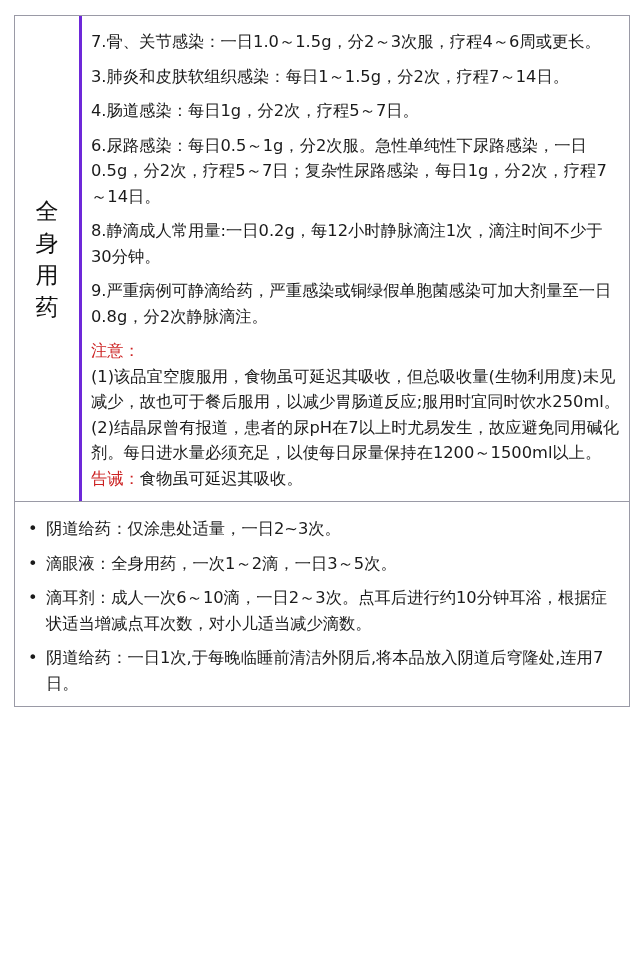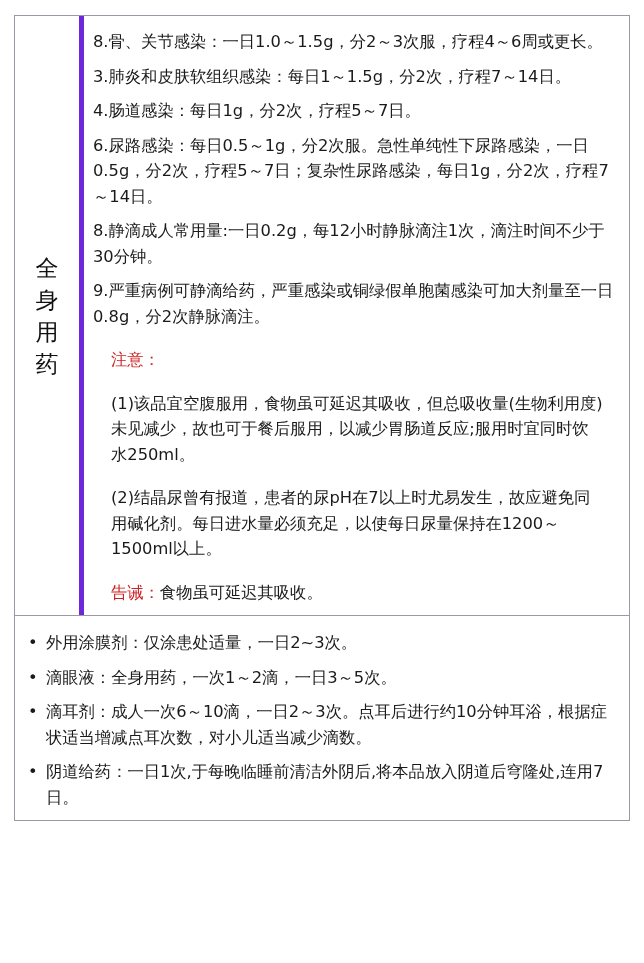--- a/index.html
+++ b/index.html
@@ -2,56 +2,56 @@
 <html><head>
 <meta charset="utf-8">
 <style>
   html, body { margin: 0; padding: 0; background: #ffffff; }
   body { width: 644px; height: 963px; position: relative; overflow: hidden;
          font-family: "DejaVu Sans", "Liberation Sans", sans-serif; color: #1a1a1a; }
   .tbl { position: absolute; left: 14px; top: 15px; width: 614px;
          border: 1px solid #9a9aa6; border-collapse: collapse; }
   .row { display: flex; border-bottom: 1px solid #9a9aa6; }
   .row:last-child { border-bottom: none; }
-  .label-cell { width: 64px; flex: 0 0 64px; border-right: 5px solid #6d28d9;
+  .label-cell { width: 64px; flex: 0 0 64px; border-right: 3px solid #6d28d9;
                 display: flex; align-items: center; justify-content: center; }
   .label-v { font-size: 23px; line-height: 32px; width: 24px; text-align: center;
              word-break: break-all; color: #111; }
   .content-cell { flex: 1; padding: 13px 8px 6px 9px; font-size: 16.3px; line-height: 25.5px; }
   .item { margin: 0 0 9px 0; }
-  .note { margin: 18px; }
+  .note { margin: 0; }
   .red { color: #cc2222; }
   .bullets { list-style: none; margin: 0; padding: 0; }
   .bullets li { position: relative; padding-left: 22px; margin: 0 0 9px 0; }
   .bullets li .dot { position: absolute; left: 4px; top: 0; }
 </style>
 </head>
 <body>
 
 <div class="tbl">
   <div class="row">
     <div class="label-cell">
       <div class="label-v">全身用药</div>
     </div>
     <div class="content-cell">
-      <p class="item">8.骨、关节感染：一日1.0～1.5g，分2～3次服，疗程4～6周或更长。</p>
+      <p class="item">7.骨、关节感染：一日1.0～1.5g，分2～3次服，疗程4～6周或更长。</p>
       <p class="item">3.肺炎和皮肤软组织感染：每日1～1.5g，分2次，疗程7～14日。</p>
       <p class="item">4.肠道感染：每日1g，分2次，疗程5～7日。</p>
       <p class="item">6.尿路感染：每日0.5～1g，分2次服。急性单纯性下尿路感染，一日0.5g，分2次，疗程5～7日；复杂性尿路感染，每日1g，分2次，疗程7～14日。</p>
       <p class="item">8.静滴成人常用量:一日0.2g，每12小时静脉滴注1次，滴注时间不少于30分钟。</p>
       <p class="item">9.严重病例可静滴给药，严重感染或铜绿假单胞菌感染可加大剂量至一日0.8g，分2次静脉滴注。</p>
       <p class="note red">注意：</p>
       <p class="note">(1)该品宜空腹服用，食物虽可延迟其吸收，但总吸收量(生物利用度)未见减少，故也可于餐后服用，以减少胃肠道反应;服用时宜同时饮水250ml。</p>
       <p class="note">(2)结晶尿曾有报道，患者的尿pH在7以上时尤易发生，故应避免同用碱化剂。每日进水量必须充足，以使每日尿量保持在1200～1500ml以上。</p>
       <p class="note" style="margin-bottom:4px;"><span class="red">告诫：</span><span>食物虽可延迟其吸收。</span></p>
     </div>
   </div>
   <div class="row">
     <div class="content-cell" style="padding-top:14px;">
       <ul class="bullets">
-        <li><span class="dot">•</span><span>外用涂膜剂：仅涂患处适量，一日2~3次。</span></li>
+        <li><span class="dot">•</span><span>阴道给药：仅涂患处适量，一日2~3次。</span></li>
         <li><span class="dot">•</span><span>滴眼液：全身用药，一次1～2滴，一日3～5次。</span></li>
         <li><span class="dot">•</span><span>滴耳剂：成人一次6～10滴，一日2～3次。点耳后进行约10分钟耳浴，根据症状适当增减点耳次数，对小儿适当减少滴数。</span></li>
         <li style="margin-bottom:4px;"><span class="dot">•</span><span>阴道给药：一日1次,于每晚临睡前清洁外阴后,将本品放入阴道后穹隆处,连用7日。</span></li>
       </ul>
     </div>
   </div>
 </div>
 
 </body></html>

